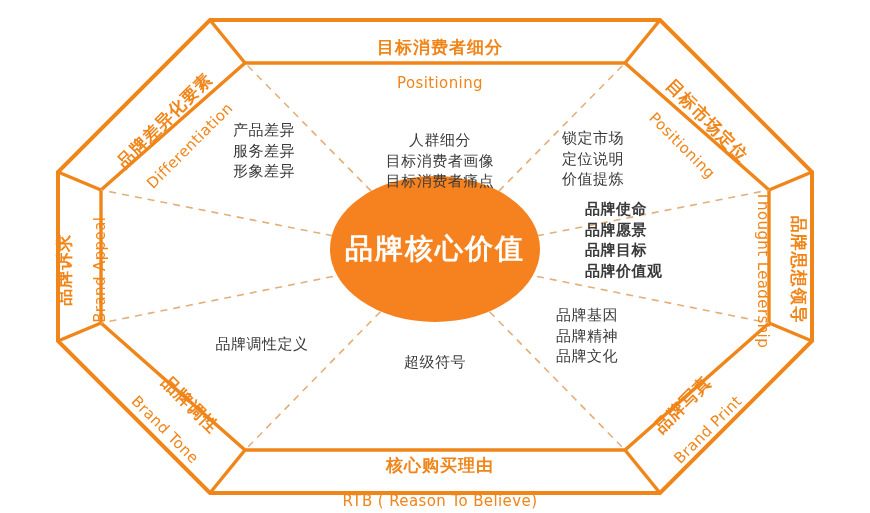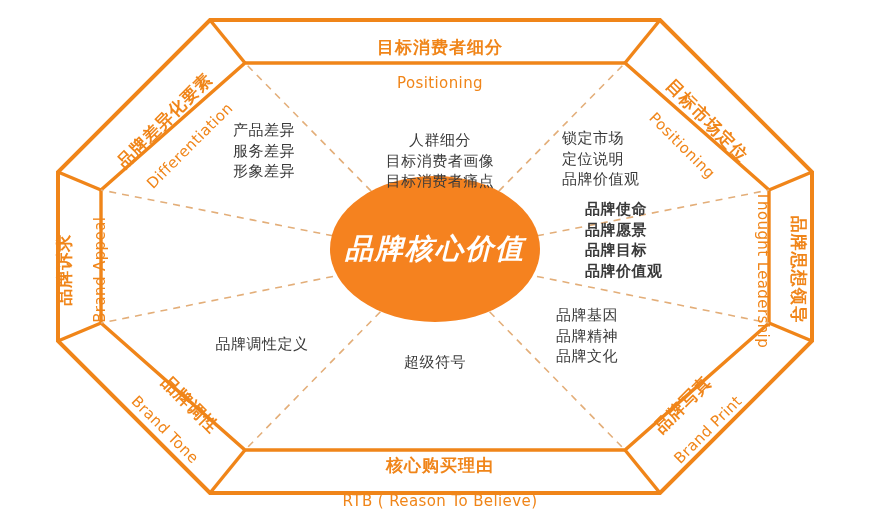--- a/index.html
+++ b/index.html
@@ -15,21 +15,21 @@
   .txt.r{text-align:left;font-weight:bold;}
   .txt.c{text-align:center;}
   .txt.l{text-align:left;}
 
   .ring-label{position:absolute;color:#F08519;text-align:center;
               line-height:1.12;white-space:pre-line;
               transform-origin:50% 50%;}
   .ring-label .cn{display:block;font-size:17px;font-weight:bold;letter-spacing:1px;}
   .ring-label .en{display:block;font-size:15px;font-weight:normal;letter-spacing:.4px;}
 
-  .core{position:absolute;display:flex;align-items:center;justify-content:center;font-style:italic;}
+  .core{position:absolute;display:flex;align-items:center;justify-content:center;}
   .core span{color:#ffffff;font-size:28px;font-weight:bold;letter-spacing:2px;}
 </style>
 </head>
 <body>
 
 <div id="stage">
 
   <svg id="frame" viewBox="0 0 870 513">
 
     <polygon points="210,20 660,20 812,172 812,341 660,493 210,493 58,341 58,172" fill="none" stroke="#F08519" stroke-width="4" stroke-linejoin="miter"></polygon>
@@ -104,21 +104,21 @@
     <span class="cn">品牌差异化要素</span>
     <span class="en">Differentiation</span>
   </div>
 
   <div class="txt c" style="left:355px;top:82px;width:170px;margin-top:48px;">人群细分
 目标消费者画像
 目标消费者痛点</div>
 
   <div class="txt l" style="left:562px;top:128px;width:130px;">锁定市场
 定位说明
-品牌价值观</div>
+价值提炼</div>
 
   <div class="txt r" style="left:585px;top:199px;width:128px;">品牌使命
 品牌愿景
 品牌目标
 品牌价值观</div>
 
   <div class="txt l" style="left:556px;top:305px;width:130px;">品牌基因
 品牌精神
 品牌文化</div>
 

